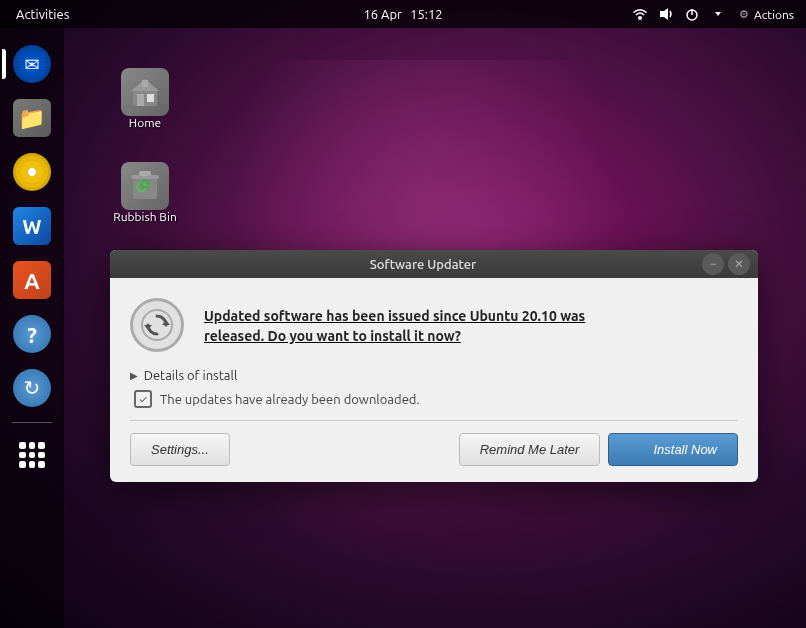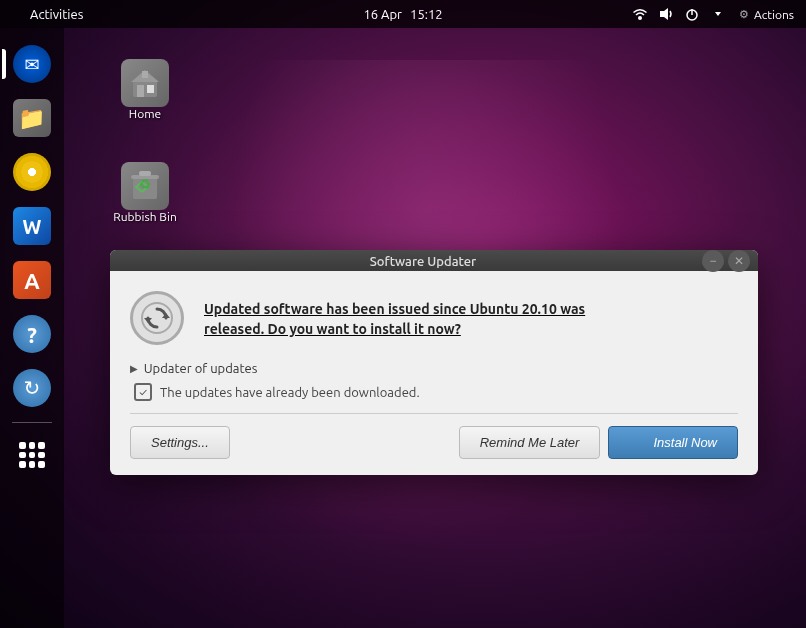--- a/index.html
+++ b/index.html
@@ -44,21 +44,21 @@
       align-items: center;
       justify-content: space-between;
       z-index: 100;
       color: white;
       font-size: 13px;
     }
 
     .topbar-left {
       display: flex;
       align-items: flex-start;
-      padding-left: 22px;
+      padding-left: 8px;
     }
 
     .topbar-activities {
       color: white;
       font-size: 13px;
       font-weight: 400;
       cursor: pointer;
       padding: 0 8px;
     }
 
@@ -296,21 +296,21 @@
       width: 648px;
       background: #f0f0f0;
       border-radius: 6px;
       box-shadow: 0 10px 40px rgba(0,0,0,0.6);
       z-index: 200;
       overflow: hidden;
     }
 
     .dialog-titlebar {
       background: linear-gradient(to bottom, #4a4a4a, #3a3a3a);
-      height: 21px;
+      height: 28px;
       display: flex;
       align-items: center;
       justify-content: space-between;
       padding: 8px 8px;
     }
 
     .dialog-title-text {
       color: #e0e0e0;
       font-size: 13px;
       font-weight: 500;
@@ -573,21 +573,21 @@
         <div class="icon-grid-dot"></div>
         <div class="icon-grid-dot"></div>
         <div class="icon-grid-dot"></div>
         <div class="icon-grid-dot"></div>
         <div class="icon-grid-dot"></div>
         <div class="icon-grid-dot"></div>
       </div>
     </div>
   </div>
 
-  <div class="desktop-icon" style="top: 59px; left: 105px;">
+  <div class="desktop-icon" style="top: 68px; left: 105px;">
     <div class="icon-home-img">
       <svg width="32" height="32" viewBox="0 0 32 32">
         <rect x="4" y="14" width="24" height="16" rx="2" fill="#888"></rect>
         <rect x="8" y="18" width="7" height="12" fill="#aaa"></rect>
         <rect x="18" y="18" width="7" height="8" fill="#ddd"></rect>
         <polygon points="2,15 16,3 30,15" fill="#999"></polygon>
         <rect x="13" y="4" width="6" height="7" fill="#aaa"></rect>
       </svg>
     </div>
     <span class="desktop-icon-label">Home</span>
@@ -634,21 +634,21 @@
 
         <div class="dialog-message">
           <span style="white-space: pre-line;">Updated software has been issued since Ubuntu 20.10 was
 released. Do you want to install it now?</span>
         </div>
       </div>
 
       <div class="dialog-details">
         <div class="details-toggle">
           <span class="details-arrow">▶</span>
-          <span>Updater of updates</span>
+          <span>Details of install</span>
         </div>
         <div class="downloaded-row">
           <div class="downloaded-icon">✓</div>
           <span>The updates have already been downloaded.</span>
         </div>
       </div>
 
       <div class="dialog-separator"></div>
 
       <div class="dialog-buttons">

